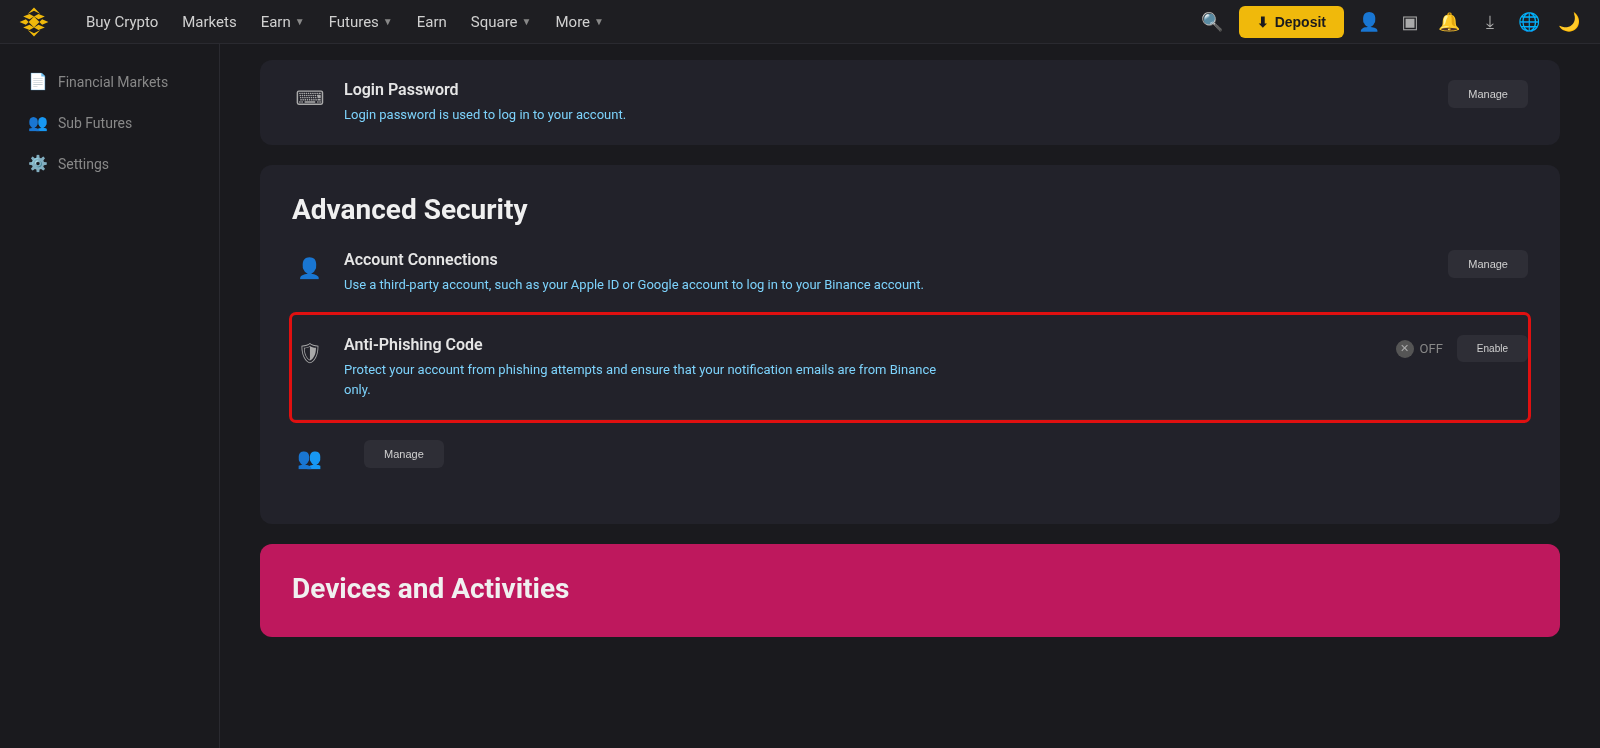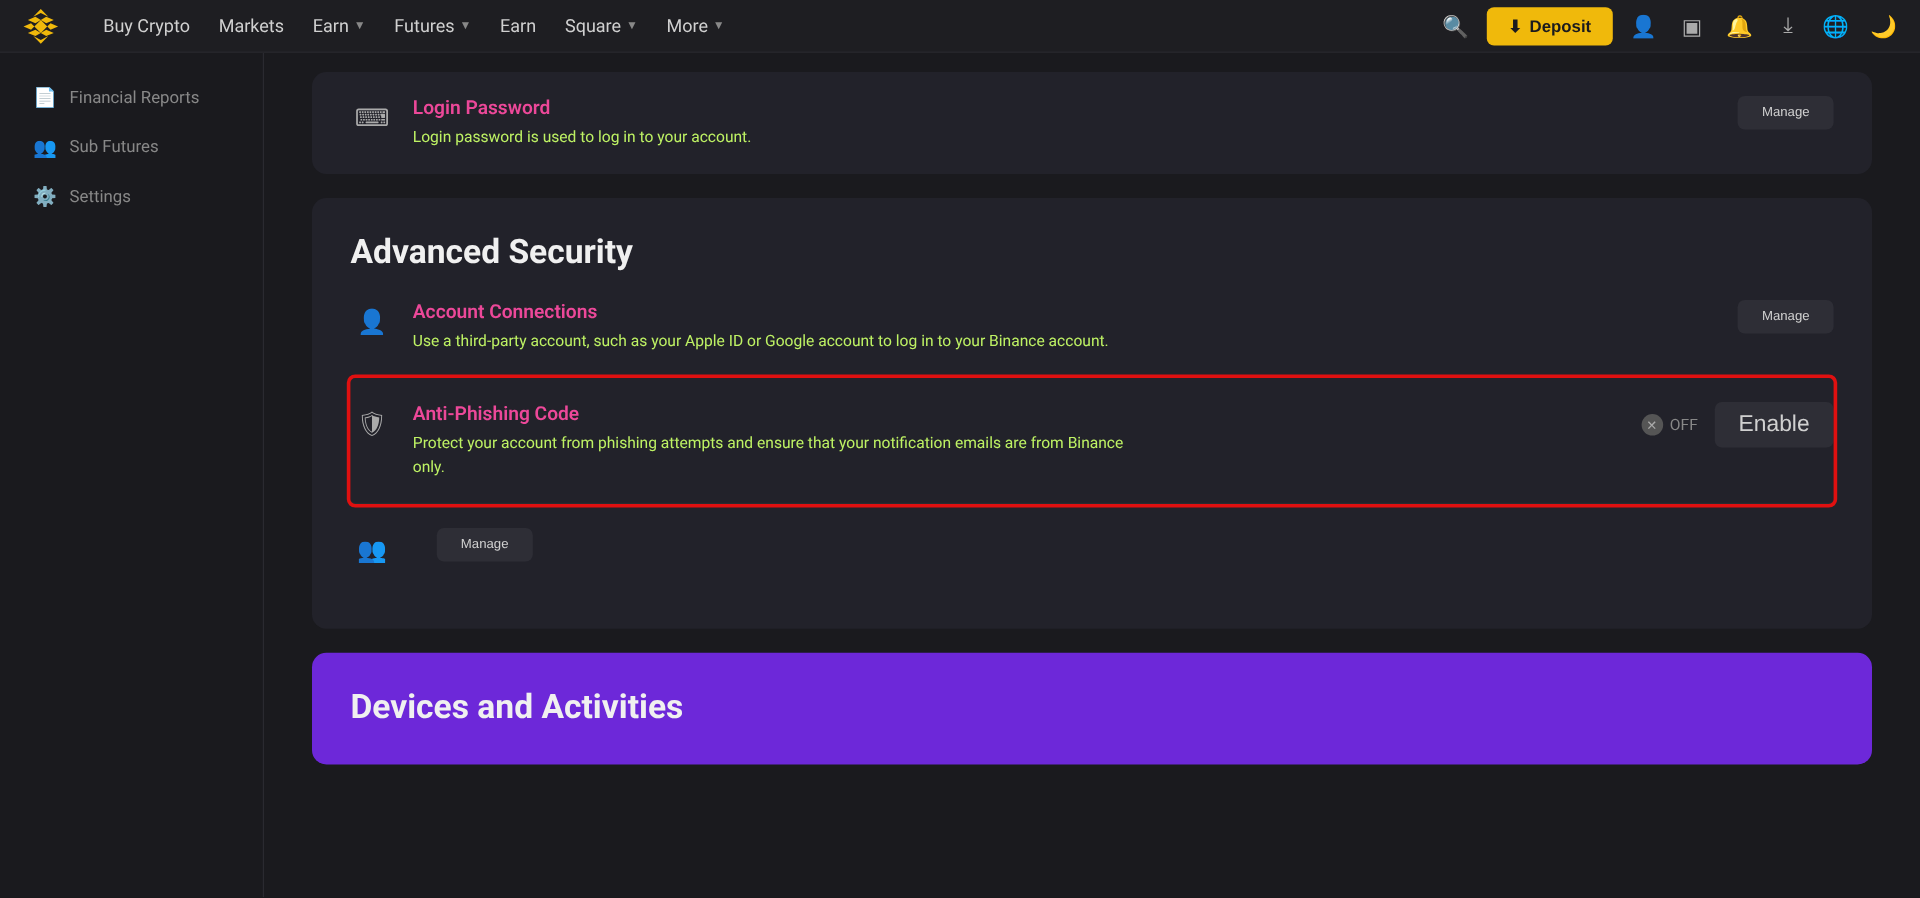--- a/index.html
+++ b/index.html
@@ -147,26 +147,26 @@
       justify-content: center;
       font-size: 20px;
       color: #aaa;
       margin-right: 16px;
       flex-shrink: 0;
     }
     .item-content { flex: 1; }
     .item-title {
       font-size: 16px;
       font-weight: 600;
-      color: #ec4899;
+      color: #e5e5e5;
       margin-bottom: 6px;
     }
     .item-desc {
       font-size: 13px;
-      color: #bef264;
+      color: #7dd3fc;
       line-height: 1.5;
       max-width: 620px;
     }
     .item-action {
       display: flex;
       align-items: center;
       gap: 14px;
       margin-left: 20px;
       flex-shrink: 0;
     }
@@ -178,21 +178,21 @@
       padding: 8px 20px;
       font-size: 11px;
       cursor: pointer;
     }
     .enable-btn {
       background: #2e2e36;
       color: #d0d0d0;
       border: none;
       border-radius: 6px;
       padding: 8px 20px;
-      font-size: 19px;
+      font-size: 10px;
       cursor: pointer;
     }
     .status-off {
       display: flex;
       align-items: center;
       gap: 6px;
       color: #888;
       font-size: 13px;
     }
     .status-off-icon {
@@ -225,21 +225,21 @@
     }
 
     
     .highlighted-row {
       outline: 3px solid #e01010;
       border-radius: 4px;
     }
 
     
     .devices-section {
-      background: #6d28d9;
+      background: #be185d;
       border-radius: 12px;
       padding: 28px 32px;
     }
   </style>
 </head>
 <body>
 
 <header class="header">
   <div class="logo">
     <svg class="logo-diamond" viewBox="0 0 40 40" fill="none" xmlns="http://www.w3.org/2000/svg">
@@ -296,21 +296,21 @@
     <div class="header-icon">🌐</div>
     <div class="header-icon">🌙</div>
   </div>
 </header>
 
 <div class="layout">
 
   <aside class="sidebar">
     <div class="sidebar-item">
       <span class="si-icon">📄</span>
-      <span>Financial Reports</span>
+      <span>Financial Markets</span>
     </div>
     <div class="sidebar-item">
       <span class="si-icon">👥</span>
       <span>Sub Futures</span>
     </div>
     <div class="sidebar-item">
       <span class="si-icon">⚙️</span>
       <span>Settings</span>
     </div>
   </aside>

